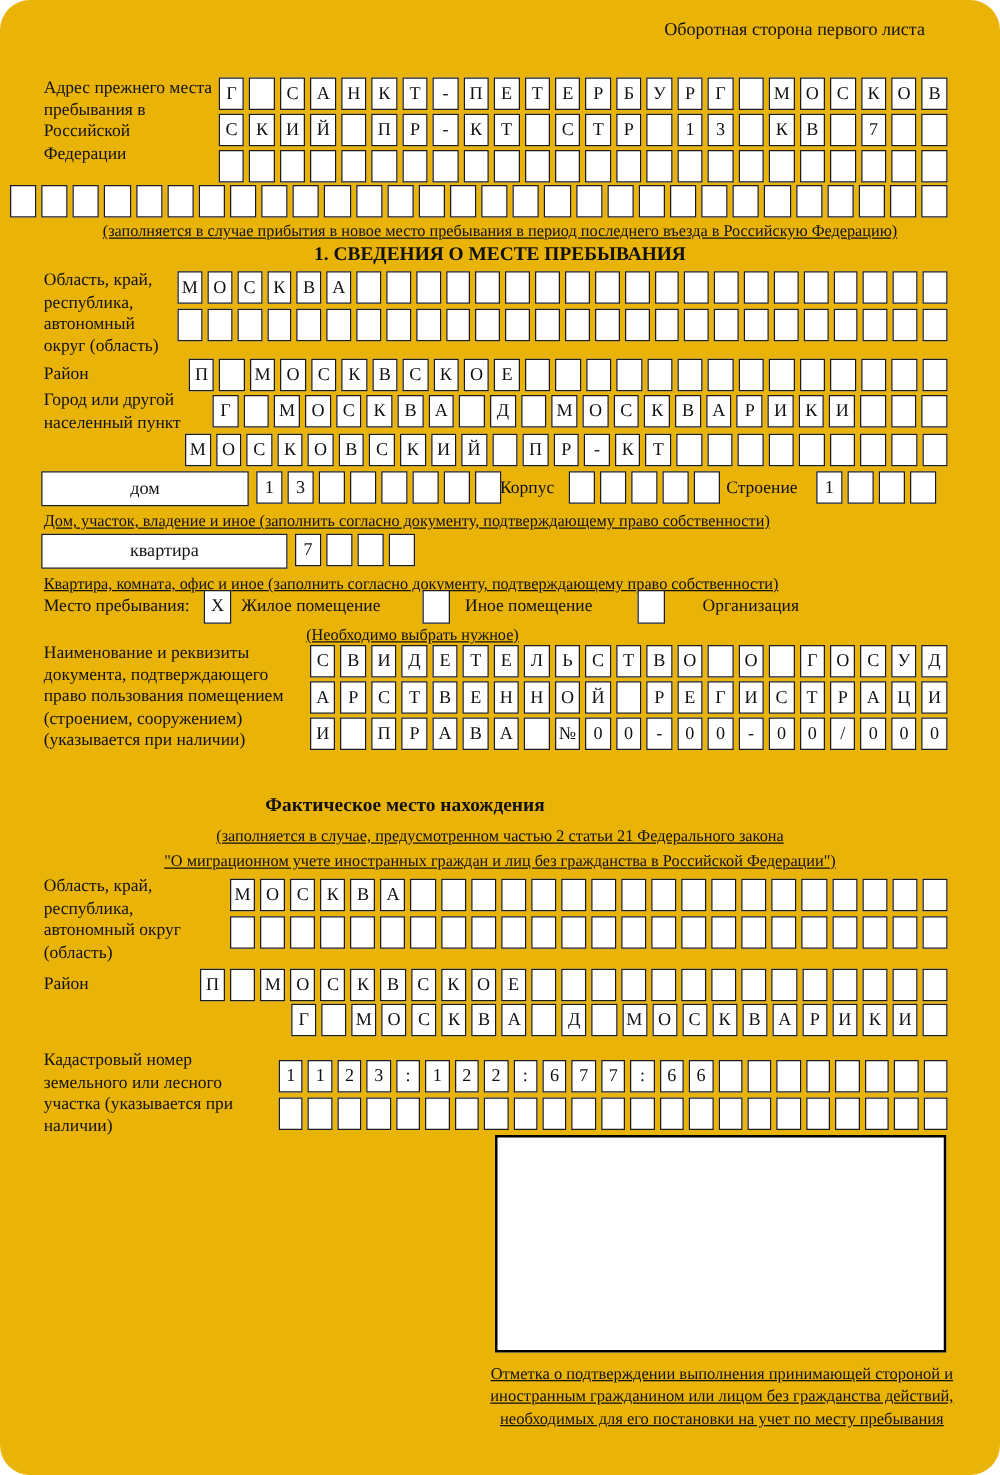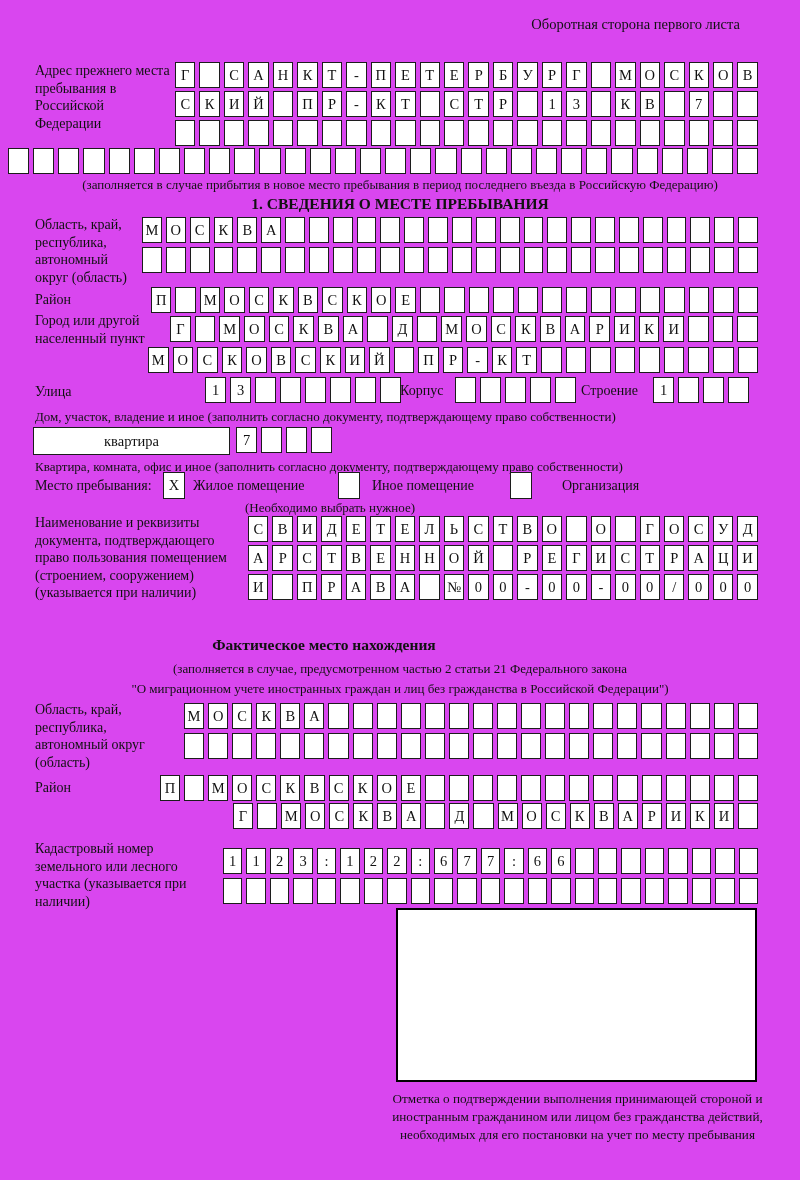--- a/index.html
+++ b/index.html
@@ -1,24 +1,25 @@
 <!DOCTYPE html>
 <html><head>
 <meta charset="utf-8">
 <style>
   html,body { margin:0; padding:0; background:#ffffff; }
   .page {
-    position:relative; width:800px; height:1180px; background:#d946ef;
+    position:relative; width:800px; height:1180px; background:#eab308;
     font-family:"Liberation Serif","DejaVu Serif",serif; color:#111;
     overflow:hidden;
+    border-radius:24px;
   }
   .abs { position:absolute; }
   .note { font-size:14.5px; text-align:right; }
   .lbl { font-size:14px; line-height:17.5px; }
-  .cap { font-size:13px; line-height:16px; }
+  .cap { font-size:13px; line-height:16px;text-decoration:underline; }
   .title { font-size:15.5px; font-weight:bold; text-align:center; }
   .center { text-align:center; }
   .cells { display:flex; gap:4px; }
   .cell {
     flex:1 1 0; min-width:0; height:26px; box-sizing:border-box;
     border:1.5px solid #1c1c1c; display:flex; align-items:center; justify-content:center;
     font-size:14.5px; line-height:1; background:#fff;
   }
   .cells-fixed .cell { flex:0 0 21px; }
   .wide-box {
@@ -290,20 +291,21 @@
       <span class="cell"></span>
       <span class="cell"></span>
       <span class="cell"></span>
       <span class="cell"></span>
       <span class="cell"></span>
       <span class="cell"></span>
       <span class="cell"></span>
       <span class="cell"></span>
     </div>
 
+  <div class="abs wide-box" style="left:33px; top:377px; width:166px;">дом</div>
   <div class="abs cells cells-fixed" style="left:205px; top:377px;">
       <span class="cell">1</span>
       <span class="cell">3</span>
       <span class="cell"></span>
       <span class="cell"></span>
       <span class="cell"></span>
       <span class="cell"></span>
       <span class="cell"></span>
       <span class="cell"></span>
     </div>

